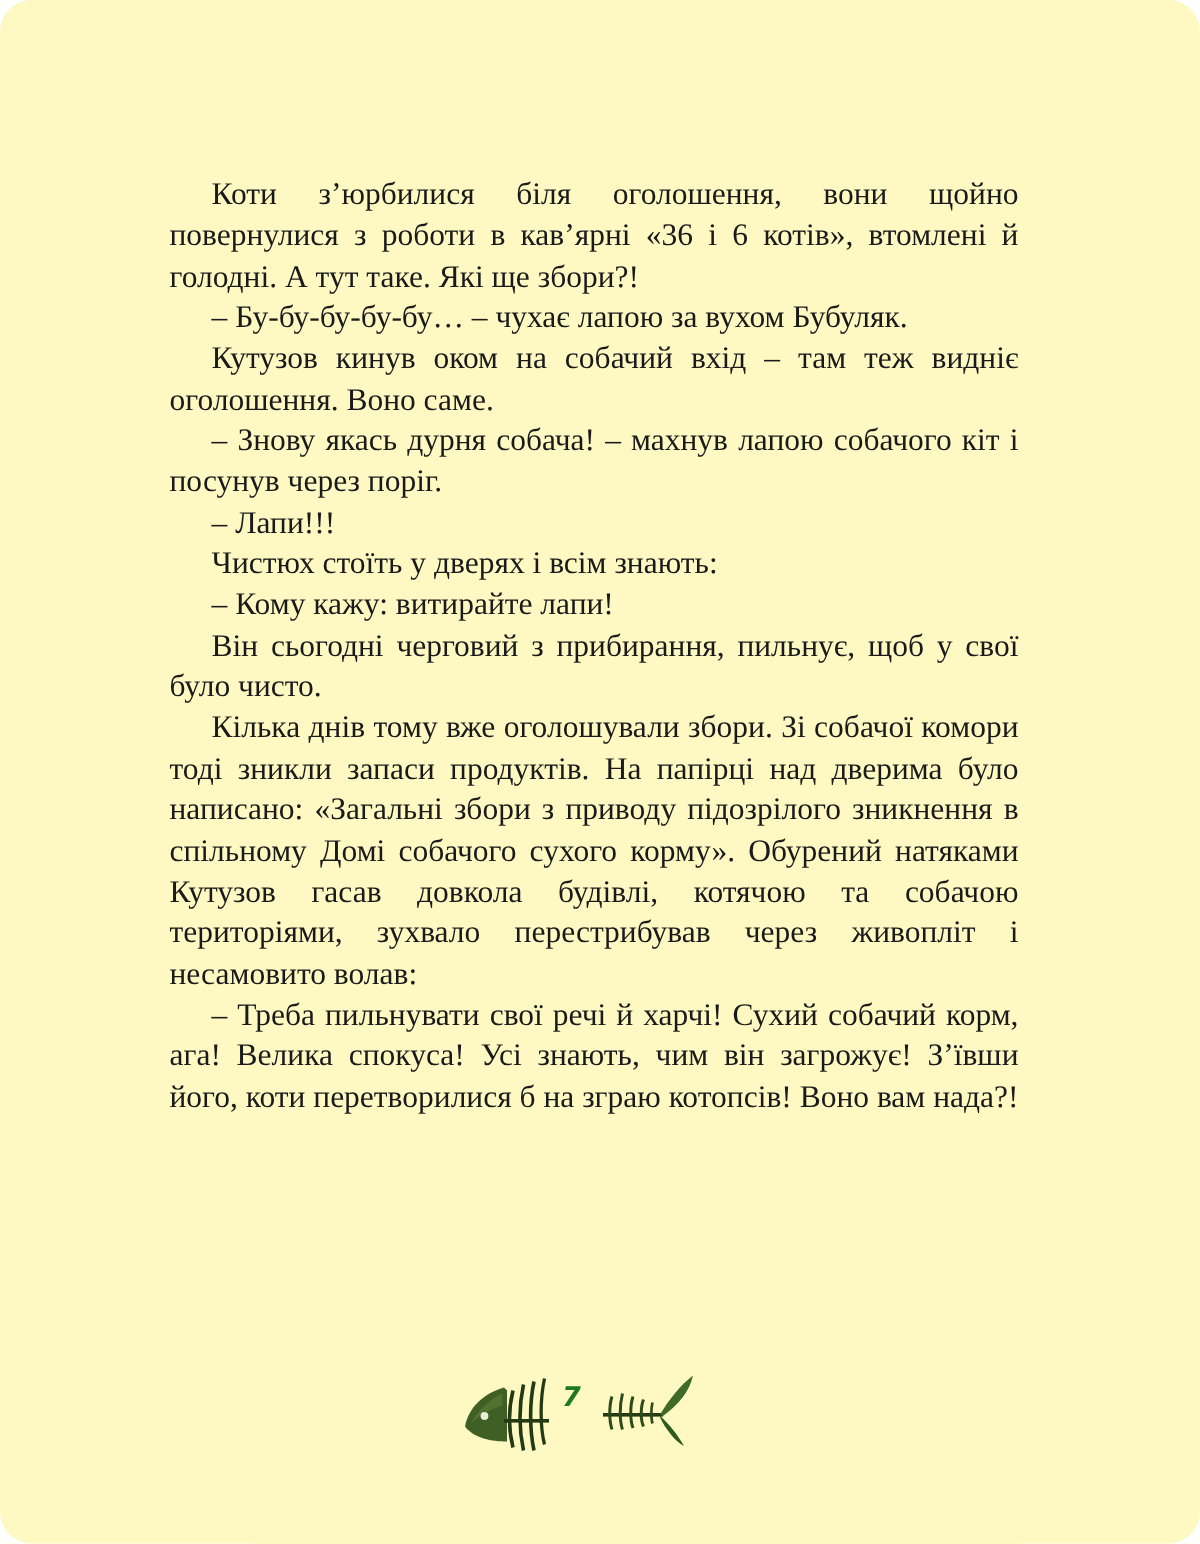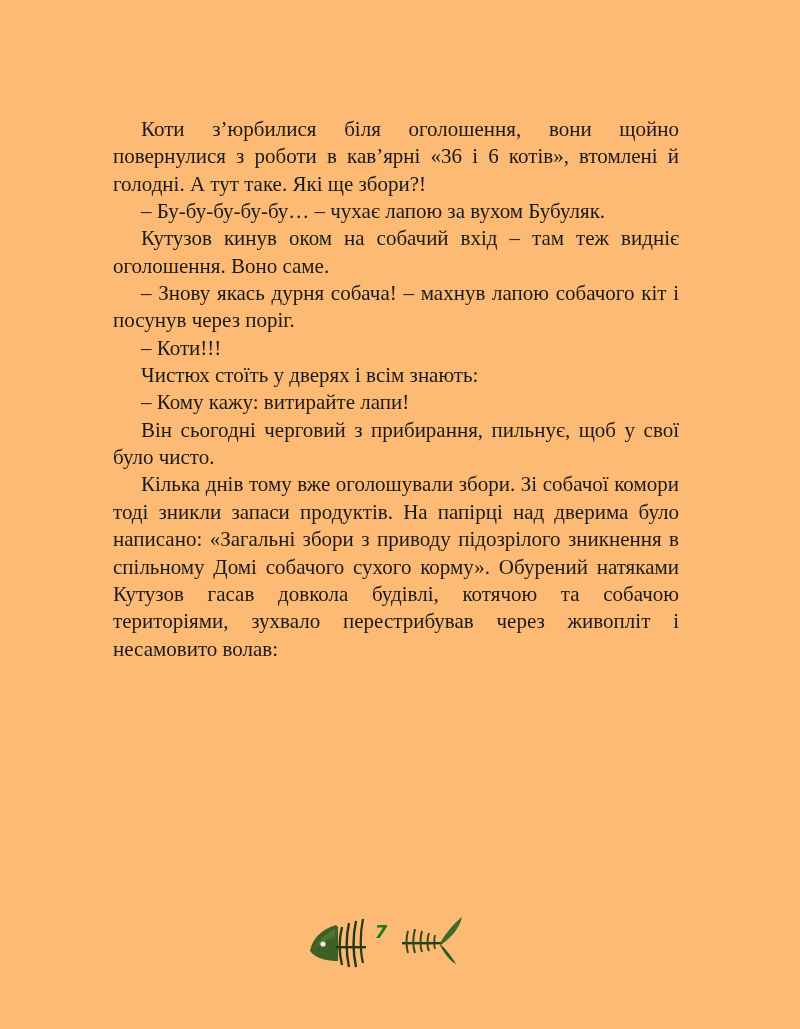--- a/index.html
+++ b/index.html
@@ -11,21 +11,22 @@
       width: 800px;
       height: 1029px;
       position: relative;
       overflow: hidden;
     }
     .page {
       position: absolute;
       left: 0; top: 0;
       width: 800px;
       height: 1029px;
-      background: #fdba74;
+      background: #fef9c3;
+      border-radius: 21px;
     }
     .text-block {
       position: absolute;
       left: 113px;
       top: 116px;
       width: 566px;
       font-family: "Liberation Serif", "DejaVu Serif", serif;
       font-size: 21px;
       line-height: 27.35px;
       color: #1a1a1a;
@@ -73,25 +74,26 @@
   </style>
 </head>
 <body>
 
 <div class="page">
   <div class="text-block">
     <p>Коти з’юрбилися біля оголошення, вони щойно повернулися з роботи в кав’ярні «36 і 6 котів», втомлені й голодні. А тут таке. Які ще збори?!</p>
     <p>– Бу-бу-бу-бу-бу… – чухає лапою за вухом Бубуляк.</p>
     <p>Кутузов кинув оком на собачий вхід – там теж видніє оголошення. Воно саме.</p>
     <p>– Знову якась дурня собача! – махнув лапою собачого кіт і посунув через поріг.</p>
-    <p>– Коти!!!</p>
+    <p>– Лапи!!!</p>
     <p>Чистюх стоїть у дверях і всім знають:</p>
     <p>– Кому кажу: витирайте лапи!</p>
     <p>Він сьогодні черговий з прибирання, пильнує, щоб у свої було чисто.</p>
     <p>Кілька днів тому вже оголошували збори. Зі собачої комори тоді зникли запаси продуктів. На папірці над дверима було написано: «Загальні збори з приводу підозрілого зникнення в спільному Домі собачого сухого корму». Обурений натяками Кутузов гасав довкола будівлі, котячою та собачою територіями, зухвало перестрибував через живопліт і несамовито волав:</p>
+    <p>– Треба пильнувати свої речі й харчі! Сухий собачий корм, ага! Велика спокуса! Усі знають, чим він загрожує! З’ївши його, коти перетворилися б на зграю котопсів! Воно вам нада?!</p>
   </div>
 
   <div class="footer">
     <svg class="fish-left" viewBox="0 0 60 55">
 
       <path d="M2 38 C 4 26, 14 16, 28 12 L 30 14 L 30 48 C 20 48, 8 46, 2 38 Z" fill="#3f5f25"></path>
       <path d="M6 36 C 10 28, 18 20, 27 16 L 27 24 C 20 26, 12 30, 6 36 Z" fill="#5f7f3a" opacity="0.6"></path>
       <circle cx="15" cy="31" r="2.6" fill="#e8f0d8"></circle>
 
       <rect x="28" y="33" width="30" height="2.4" fill="#243a14"></rect>

